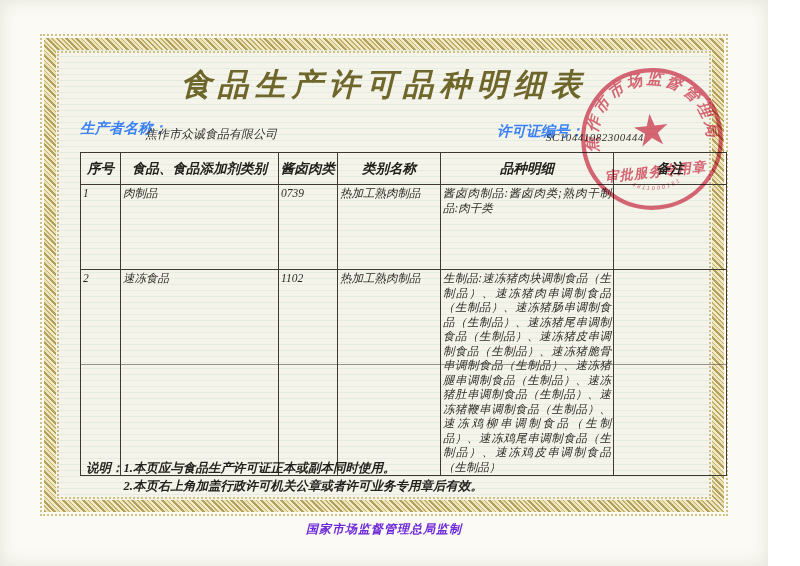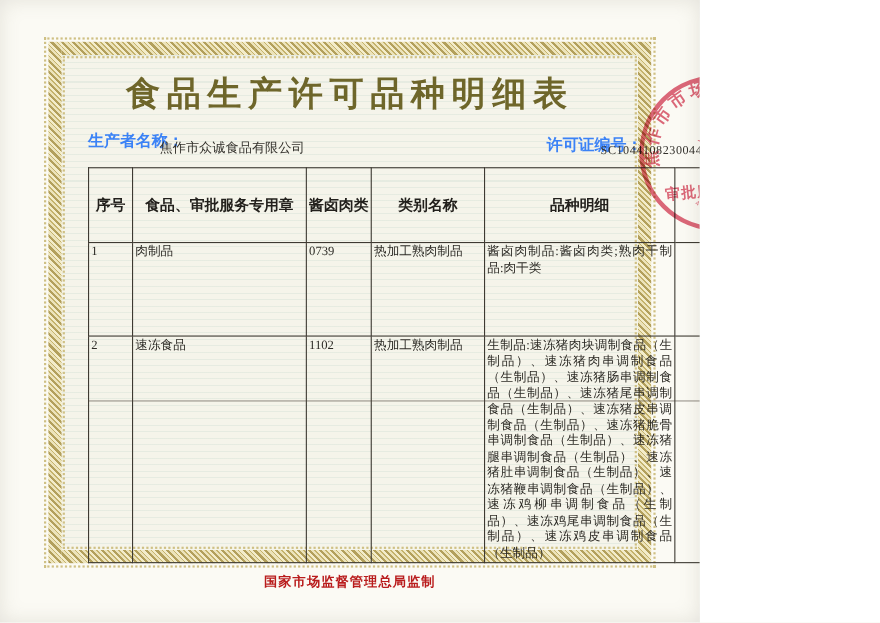--- a/index.html
+++ b/index.html
@@ -1,21 +1,22 @@
 <!DOCTYPE html>
 <html><head>
 <meta charset="utf-8">
 <style>
   html,body { margin:0; padding:0; }
   .page {
-    position:relative; width:636px; height:566px;
+    position:relative; width:768px; height:566px;
     background:#fbfaf4; overflow:hidden;
     font-family:"Liberation Serif","DejaVu Serif",serif;
     color:#2e2c28;
     box-shadow: inset 0 0 18px rgba(120,115,100,.18);
+    font-style: italic;
   }
   
   .frame {
     position:absolute; left:44px; top:38px; right:44px; bottom:54px;
     border:12px solid;
     border-image: repeating-linear-gradient(45deg,#b3a05c 0 2px,#ece3ba 2px 4px,#c4b26c 4px 5px,#f3ecca 5px 7px) 12;
   }
   .frame::before {
     content:""; position:absolute; inset:-16px;
     border:2px dotted #cfc084; pointer-events:none;
@@ -43,21 +44,21 @@
   .license-label  { left:497px; top:122px; }
   .license-value  { left:546px; top:131px; font-size:11px; letter-spacing:.5px; }
 
   table.items {
     position:absolute; left:80px; top:152px;
     width:646px; border-collapse:collapse; table-layout:fixed;
   }
   table.items th, table.items td { border:1.5px solid #3e3a32; }
   table.items th {
     font-size:13.5px; font-weight:bold; height:31px;
-    text-align:center; padding:18px 1px; color:#22201c;
+    text-align:center; padding:0 1px; color:#22201c;
   }
   table.items td {
     font-size:11.5px; line-height:14.5px; vertical-align:top;
     padding:1px 2px; color:#2c2a25;
   }
   tr.row-1 { height:85px; }
   tr.row-2 { height:190px; }
   td.seq { padding-left:1px; }
   td.cat, td.code, td.cname { padding-left:4px; }
   td.detail { padding:1px 3px; text-align:justify;margin-top:40px; }
@@ -71,21 +72,21 @@
     position:absolute; left:86px; top:459px; width:560px;
     font-size:12.5px; font-weight:bold; line-height:18px; color:#24221e;
     display:flex;
   }
   .notes .notes-label { flex:none; }
   .notes .note-line { margin:0; }
 
   .footer {
     position:absolute; left:0; right:0; top:521px;
     text-align:center; font-size:12px; font-weight:bold;
-    letter-spacing:1px; color:#b91c1c;
+    letter-spacing:1px; color:#6d28d9;
   }
 
   .stamp {
     position:absolute; left:577px; top:64px; width:150px; height:150px;
     transform:rotate(-6deg); opacity:.85; mix-blend-mode:multiply;
   }
   .stamp text { fill:#d94f66; font-family:"Liberation Sans","DejaVu Sans",sans-serif; }
 </style>
 </head>
 <body>
@@ -108,21 +109,21 @@
       <col style="width:40px">
         <col style="width:158px">
         <col style="width:59px">
       <col style="width:103px">
         <col style="width:173px">
         <col style="width:113px">
     </colgroup>
     <thead>
       <tr>
         <th>序号</th>
-        <th>食品、审批服务专用章</th>
+        <th>食品、食品添加剂类别</th>
         <th>酱卤肉类</th>
         <th>类别名称</th>
         <th>品种明细</th>
         <th>备注</th>
       </tr>
     </thead>
     <tbody>
       <tr class="row-1">
         <td class="seq">1</td>
         <td class="cat">肉制品</td>
@@ -137,20 +138,27 @@
         <td class="code">1102</td>
         <td class="cname">热加工熟肉制品</td>
         <td class="detail">生制品:速冻猪肉块调制食品（生制品）、速冻猪肉串调制食品（生制品）、速冻猪肠串调制食品（生制品）、速冻猪尾串调制食品（生制品）、速冻猪皮串调制食品（生制品）、速冻猪脆骨串调制食品（生制品）、速冻猪腿串调制食品（生制品）、速冻猪肚串调制食品（生制品）、速冻猪鞭串调制食品（生制品）、速冻鸡柳串调制食品（生制品）、速冻鸡尾串调制食品（生制品）、速冻鸡皮串调制食品（生制品）</td>
         <td class="remark"></td>
       </tr>
     </tbody>
   </table>
 
   <div class="fold-line"></div>
 
+  <div class="notes">
+    <span class="notes-label">说明：</span>
+    <div>
+      <p class="note-line">1.本页应与食品生产许可证正本或副本同时使用。</p>
+      <p class="note-line">2.本页右上角加盖行政许可机关公章或者许可业务专用章后有效。</p>
+    </div>
+  </div>
 
   <div class="footer">国家市场监督管理总局监制</div>
 
   <svg class="stamp" viewBox="0 0 144 144" width="150" height="150">
     <defs>
       <path id="arcTop" d="M 22.2,90.1 A 53,53 0 1 1 121.8,90.1" fill="none"></path>
       <path id="arcBottom" d="M 40.5,109.3 A 48,48 0 0 0 103.5,109.3" fill="none"></path>
     </defs>
     <circle cx="72" cy="72" r="66" fill="none" stroke="#d94f66" stroke-width="4"></circle>
     <text font-size="15" font-weight="bold" letter-spacing="3">

